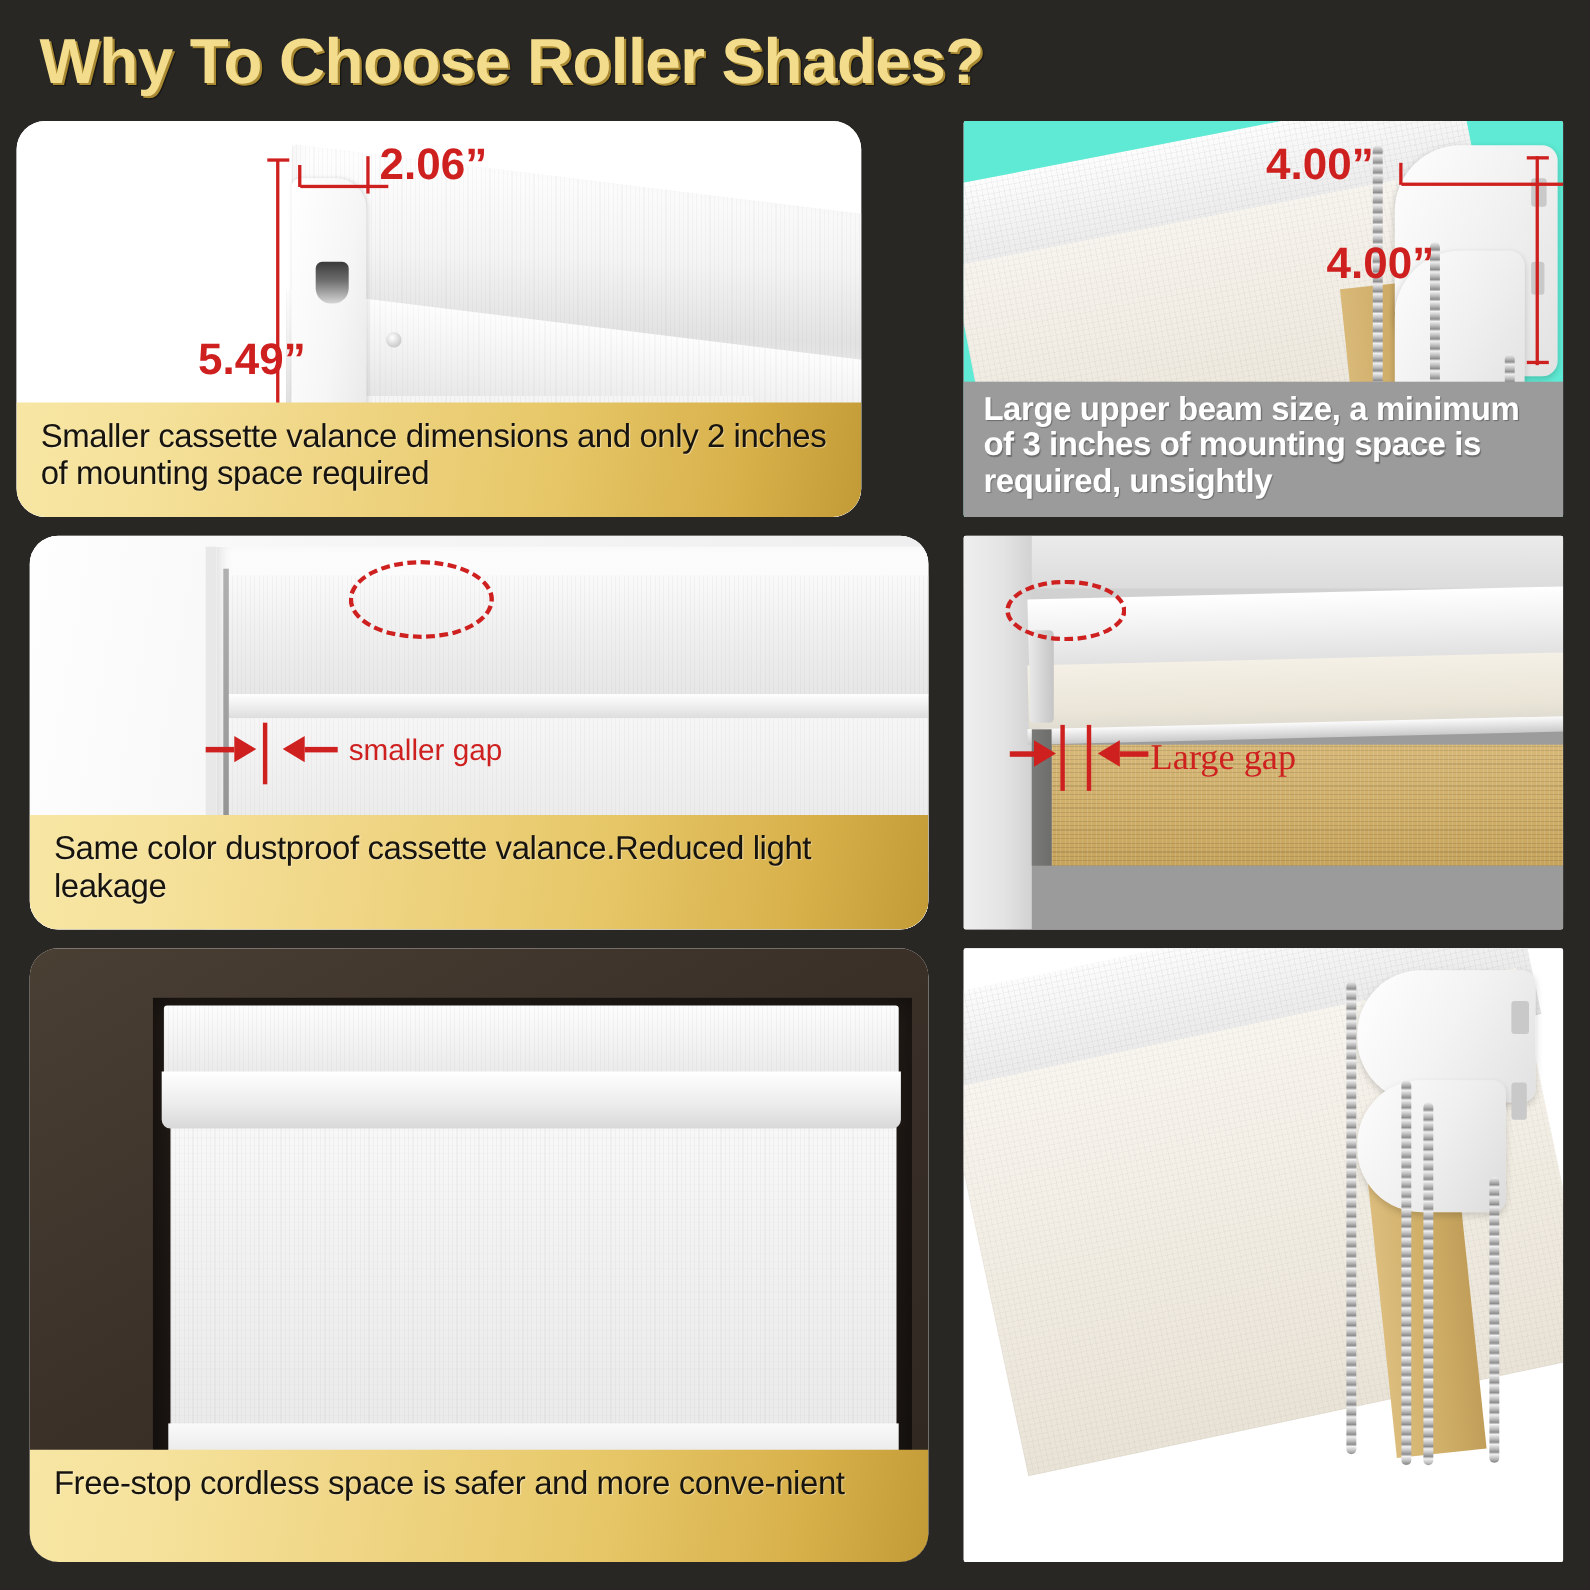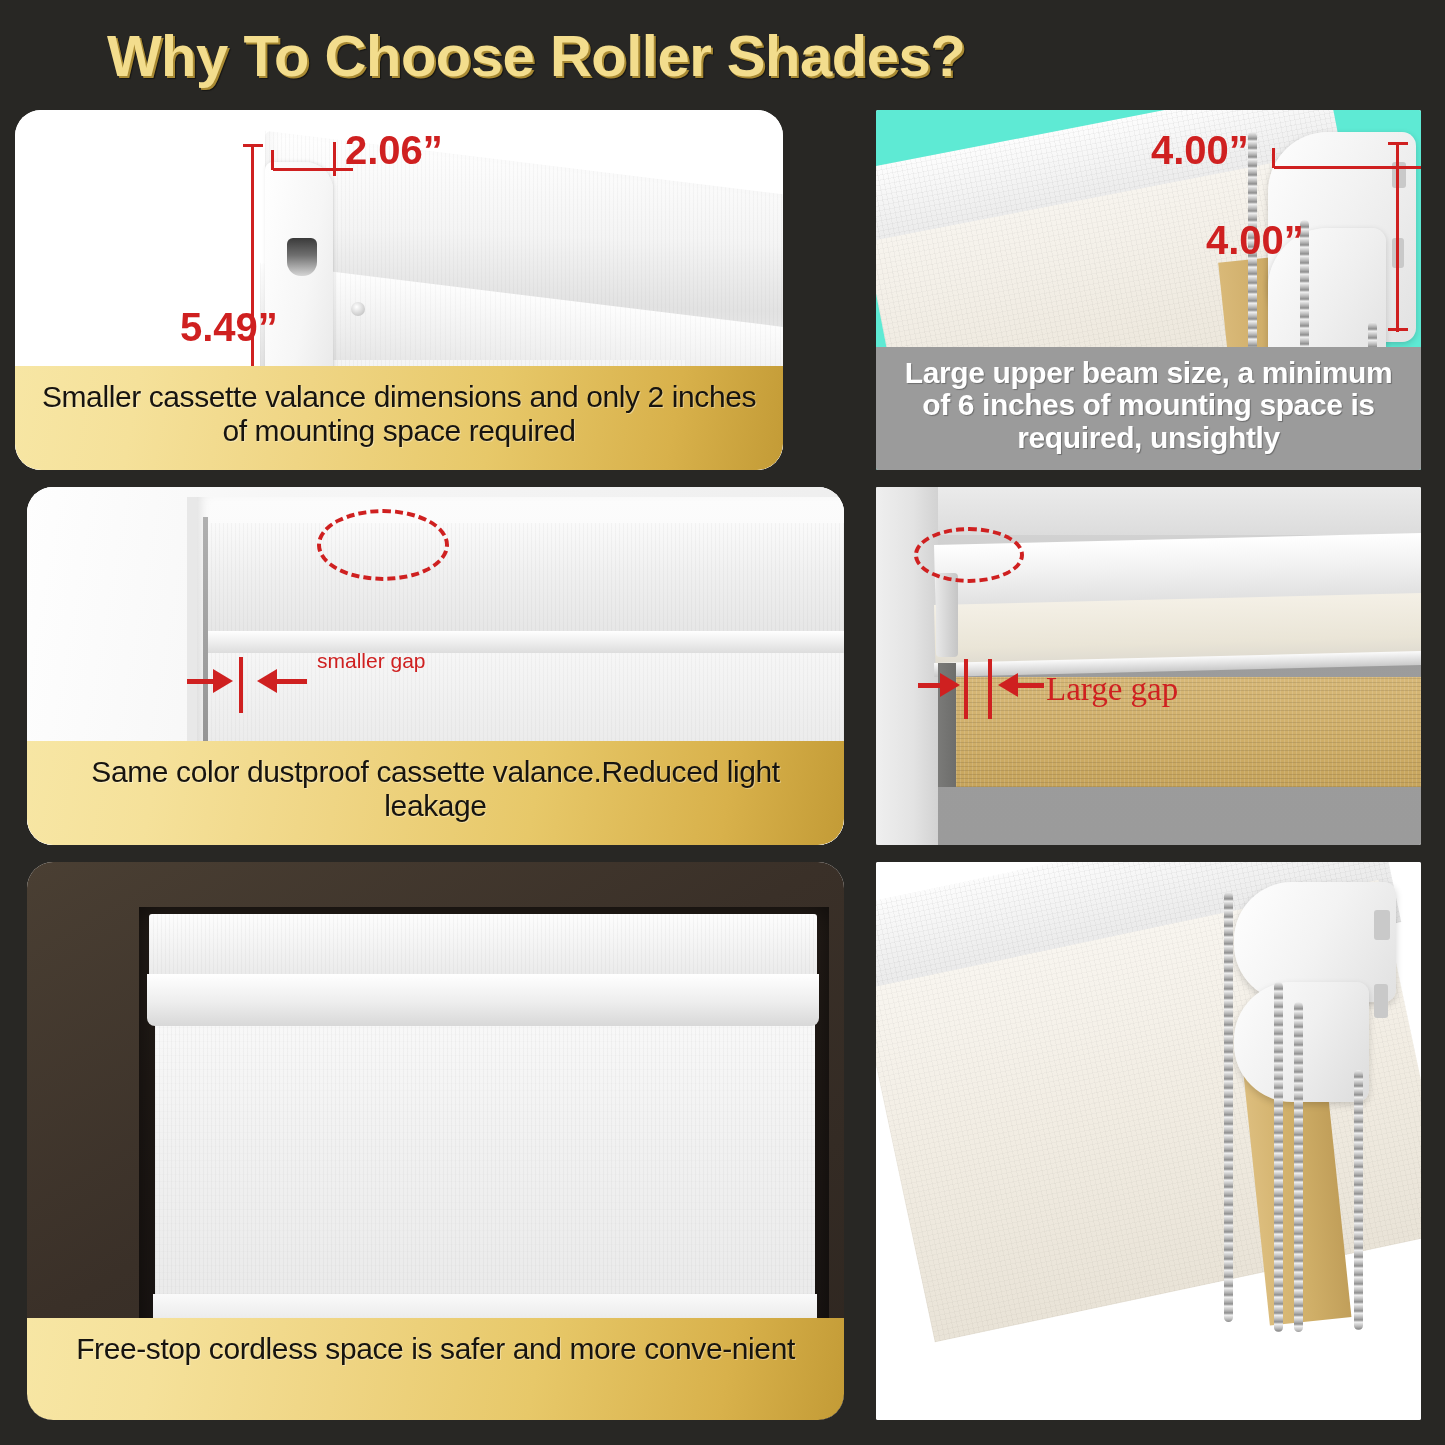--- a/index.html
+++ b/index.html
@@ -10,21 +10,20 @@
     background: #282724;
     font-family: "Liberation Sans", sans-serif;
     overflow: hidden;
   }
 
   #page {
     position: relative;
     width: 1445px;
     height: 1445px;
     background: #282724;
-    text-align: center;
   }
 
   
   #title {
     position: absolute;
     left: 36px;
     top: 20px;
     width: 1000px;
     height: 72px;
     font-size: 58px;
@@ -269,21 +268,21 @@
   .arrow-r, .arrow-l {
     position:absolute; width:0; height:0;
     border-top: 12px solid transparent;
     border-bottom: 12px solid transparent;
   }
   .arrow-r { border-left: 20px solid #cf2020; }
   .arrow-l { border-right: 20px solid #cf2020; }
   .arrow-tail { position:absolute; background:#cf2020; height:5px; }
 
   .gap-text { position:absolute; color:#cf2020; font-weight:normal; }
-  #p3 .gap-text { left: 290px; top: 162px; font-size: 21px; }
+  #p3 .gap-text { left: 290px; top: 180px; font-size: 27px; }
   #p4 .gap-text { left: 170px; top: 184px; font-size: 33px; }
 
   
   #p4 .art { background: linear-gradient(180deg,#d9d9d9 0%,#cfcfcf 18%,#9c9c9c 30%,#9b9b9b 100%); font-family: Liberation Serif, serif; }
   .g4-wall-top { position:absolute; left:0; top:0; width:100%; height:48px;
       background: linear-gradient(180deg,#ebebeb,#dcdcdc); }
   .g4-wall-left { position:absolute; left:0; top:0; width:62px; height:100%;
       background: linear-gradient(90deg,#efefef 0%,#e3e3e3 60%,#d2d2d2 100%); }
   .g4-valance {
     position:absolute; left:58px; top:58px; width:520px; height:70px;
@@ -472,21 +471,21 @@
       <div class="dline-h" style="left:398px; top:56px; width:150px;"></div>
       <div class="tick-v" style="left:396px; top:38px;"></div>
 
       <div class="dim lbl-400a">4.00”</div>
 
       <div class="dline-v" style="left:520px; top:32px; height:190px;"></div>
       <div class="tick-h" style="left:512px; top:32px;"></div>
       <div class="tick-h" style="left:512px; top:218px;"></div>
       <div class="dim lbl-400b">4.00”</div>
     </div>
-    <div class="cap-gray">Large upper beam size, a minimum of 6 inches of mounting space is required, unsightly</div>
+    <div class="cap-gray">Large upper beam size, a minimum of 3 inches of mounting space is required, unsightly</div>
   </div>
 
   <div class="panel good" id="p3">
     <div class="art">
       <div class="w-frame-out"></div>
       <div class="w-frame-in"></div>
       <div class="w-blind-top"></div>
       <div class="w-blind-rail"></div>
       <div class="w-blind-bot"></div>
       <div class="w-edgeline"></div>

